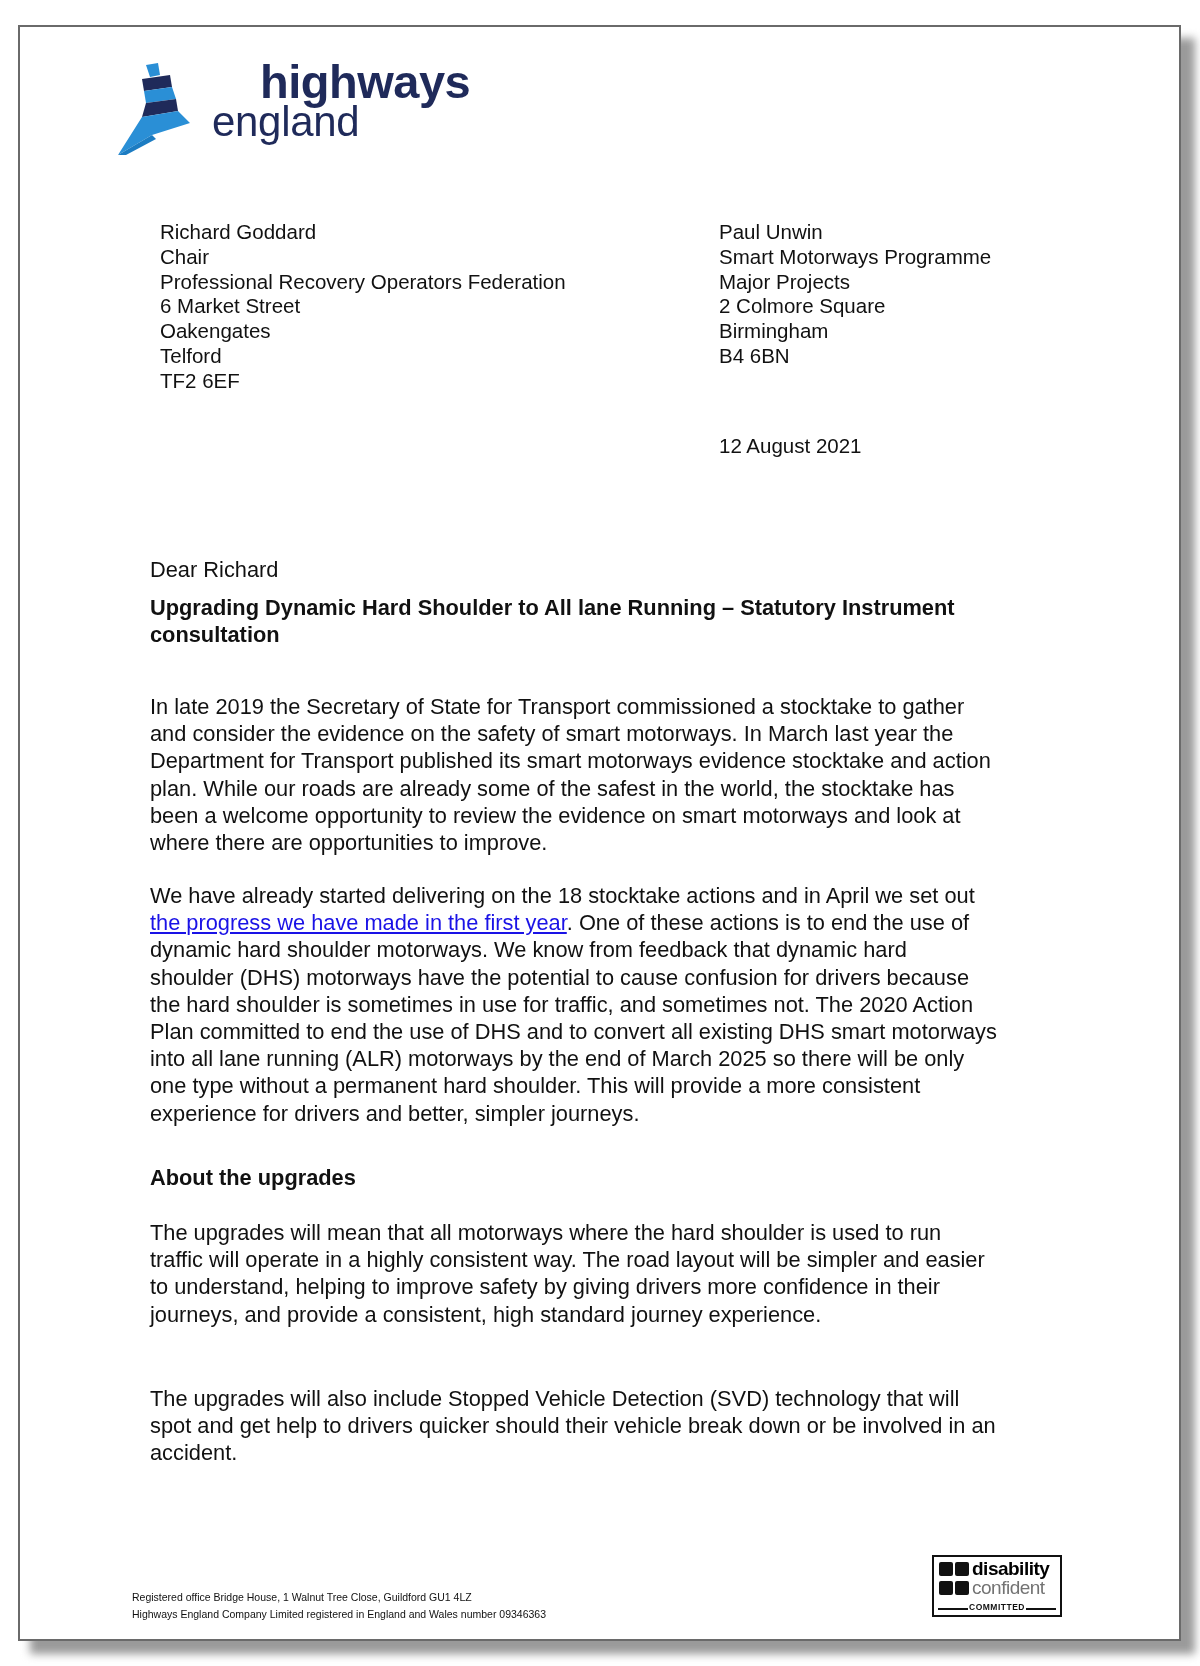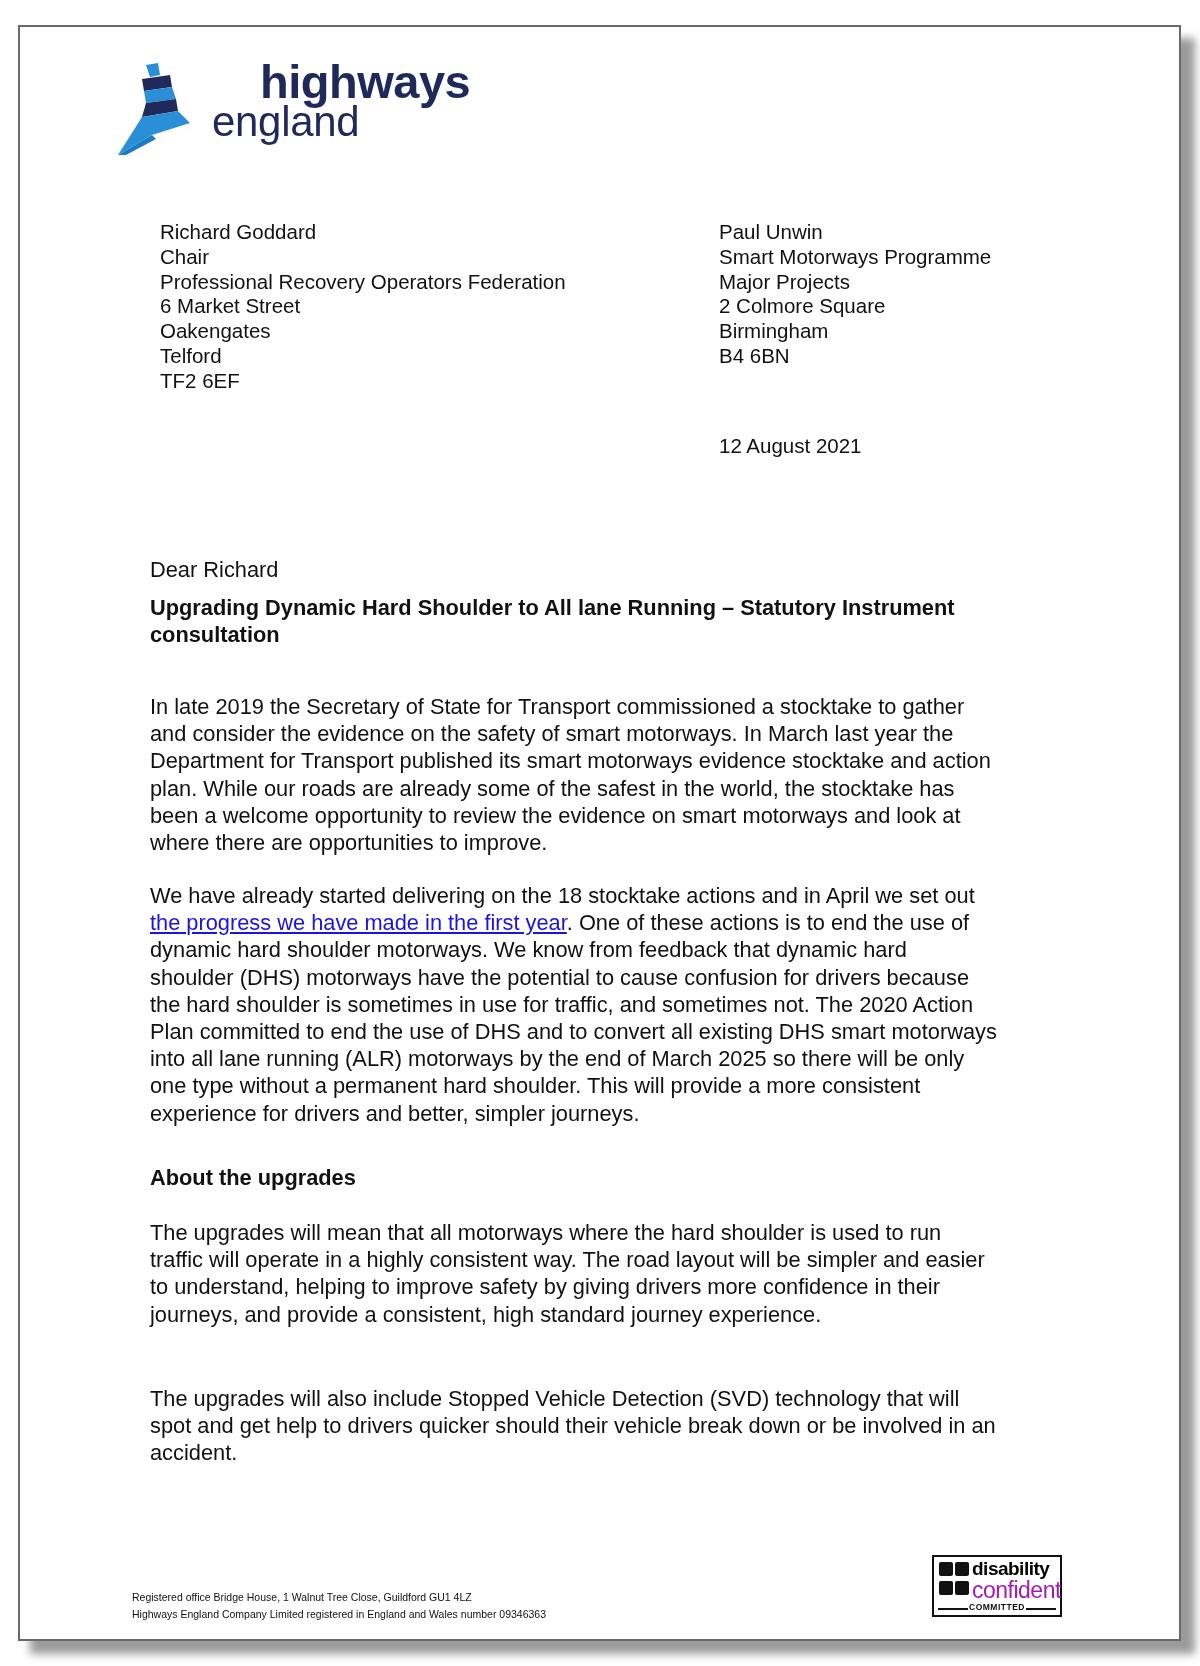--- a/index.html
+++ b/index.html
@@ -41,21 +41,21 @@
   .p4 { top: 1358px; }
   .line { white-space: nowrap; }
   a.link { color: #1a12e6; text-decoration: underline; }
   .footer { position: absolute; left: 112px; top: 1546px; font-size: 10.5px; line-height: 16.5px; color: #111; margin-top: 16px; }
   .badge {
     position: absolute; left: 912px; top: 1528px; width: 126px; height: 58px;
     border: 2px solid #111; background: #fff;
   }
   .badge .ic { position: absolute; width: 14px; height: 14px; background: #111; border-radius: 2px; }
   .badge .w1 { position: absolute; left: 38px; top: 1px; font-size: 19px; font-weight: bold; color: #000000; letter-spacing: -0.5px; }
-  .badge .w2 { position: absolute; left: 38px; top: 20px; font-size: 23px; color: #a21caf; letter-spacing: -0.5px; }
+  .badge .w2 { position: absolute; left: 38px; top: 20px; font-size: 19px; color: #737373; letter-spacing: -0.5px; }
   .badge .committed {
     position: absolute; left: 0; right: 0; top: 45px; text-align: center;
     font-size: 8.5px; font-weight: bold; letter-spacing: 0.5px; color: #111;
   }
   .badge .rule { position: absolute; top: 51px; height: 1.5px; background: #111; width: 30px; }
 </style>
 </head>
 <body>
 
 <div class="shadow"></div>

